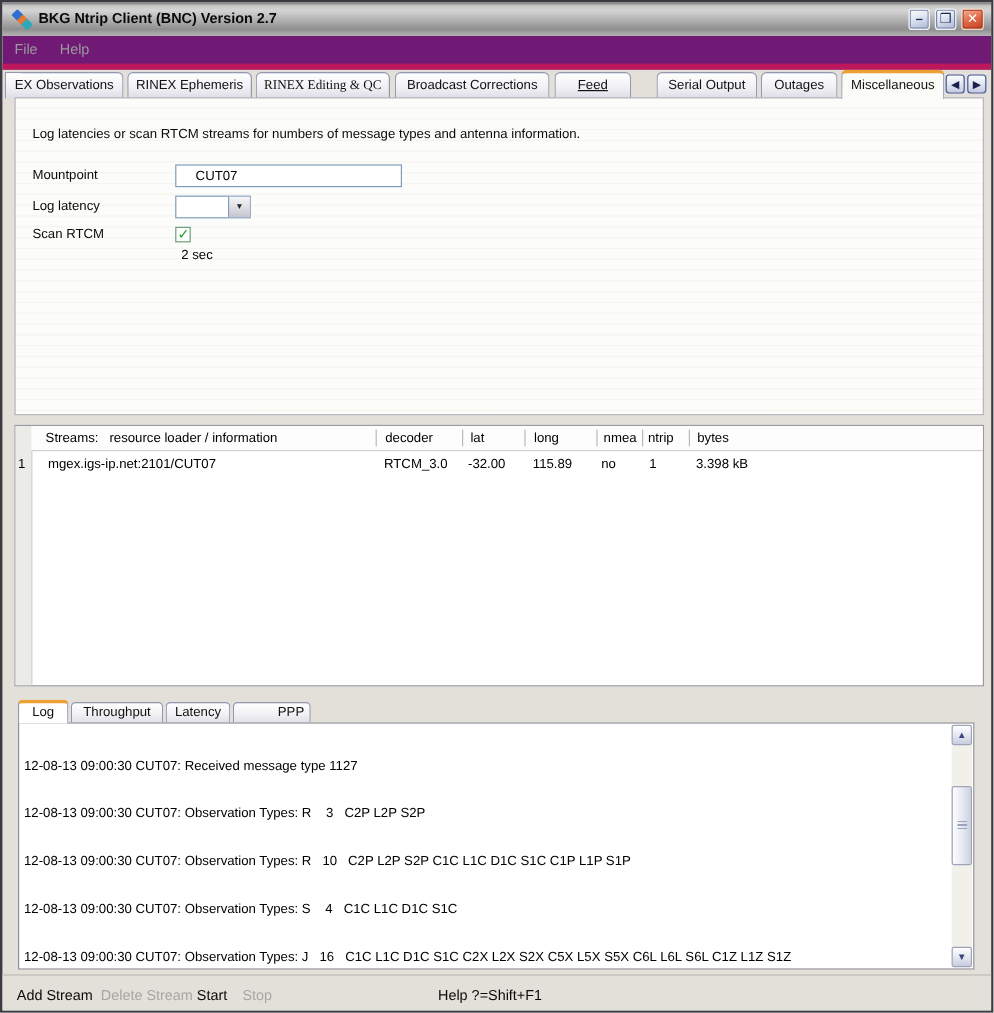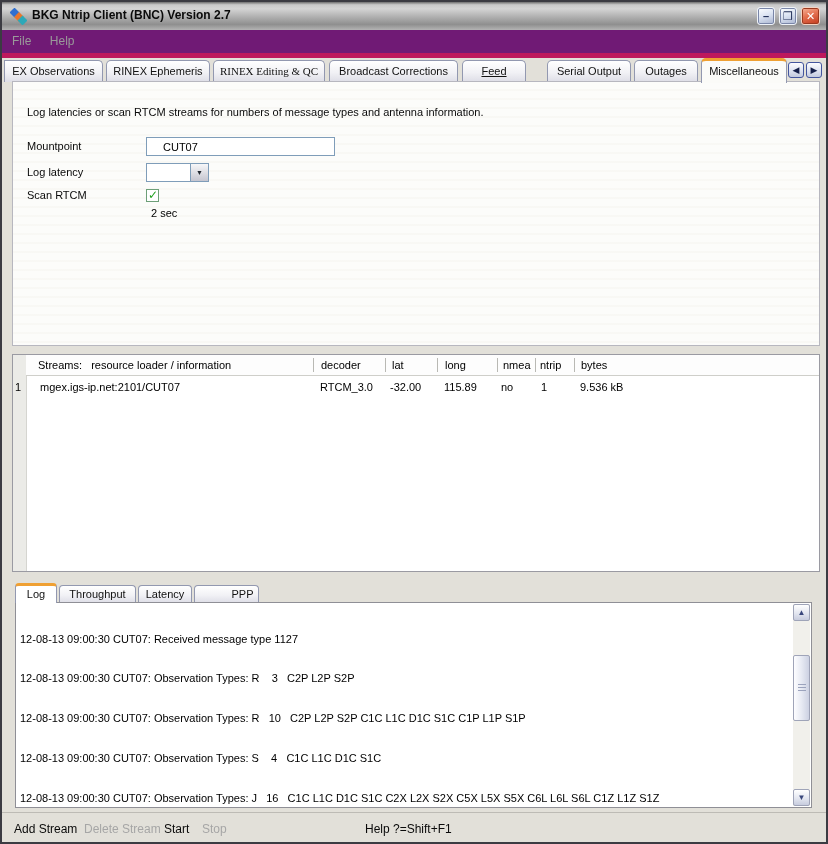--- a/index.html
+++ b/index.html
@@ -166,21 +166,21 @@
       <div class="sep" style="left:548px;"></div>
       <span style="left:555px;">bytes</span>
     </div>
     <div class="trow">
       <span style="left:14px;">mgex.igs-ip.net:2101/CUT07</span>
       <span style="left:294px;">RTCM_3.0</span>
       <span style="left:364px;">-32.00</span>
       <span style="left:418px;">115.89</span>
       <span style="left:475px;">no</span>
       <span style="left:515px;">1</span>
-      <span style="left:554px;">9.536 kB</span>
+      <span style="left:554px;">3.398 kB</span>
     </div>
   </div>
 
   <div class="ltab selected" style="left:13px;top:581px;width:42px;">Log</div>
   <div class="ltab" style="left:57px;top:583px;width:77px;">Throughput</div>
   <div class="ltab" style="left:136px;top:583px;width:54px;">Latency</div>
   <div class="ltab" style="left:192px;top:583px;width:65px;padding-left:32px;">PPP Plot</div>
 
   <div class="logbox">
     <div class="loglines">

